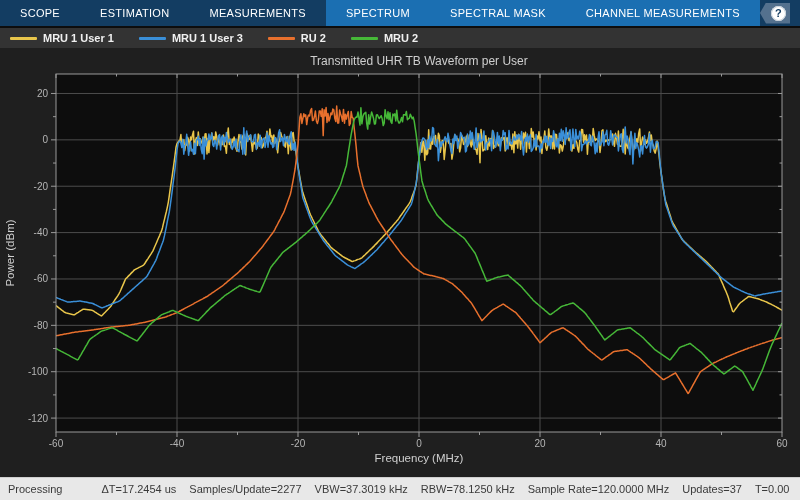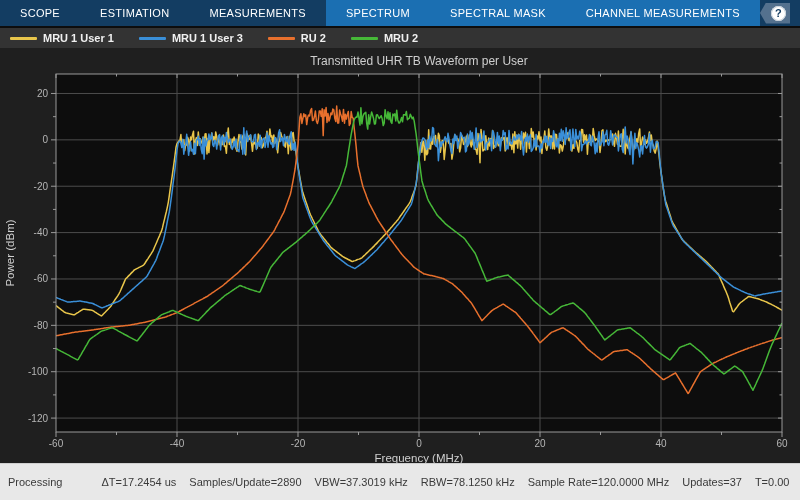--- a/index.html
+++ b/index.html
@@ -40,21 +40,21 @@
     display:flex;align-items:center;padding-left:10px;gap:25px;
   }
   .legend-item{display:flex;align-items:center;gap:6px;cursor:default;}
   .legend-line{width:27px;height:3px;border-radius:1px;}
   .legend-label{color:#f0f0f0;font-size:11px;font-weight:bold;white-space:nowrap;}
   
   .plot{position:absolute;top:48px;left:0;width:800px;height:429px;}
   svg text{font-family:"Liberation Sans",sans-serif;}
   
   .statusbar{
-    position:absolute;left:0;right:0;bottom:0;height:37px;
+    position:absolute;left:0;right:0;bottom:0;height:23px;
     background:var(--status-bg,#e8e8e8);border-top:1px solid #cfcfcf;box-sizing:border-box;
     color:var(--status-text,#3a3a3a);font-size:11px;
     display:flex;align-items:center;padding:0 0 0 8px;white-space:nowrap;overflow:hidden;
   }
   .status-state{margin-right:39px;}
   .status-item{margin-right:13px;}
 </style>
 </head>
 <body>
 
@@ -197,21 +197,21 @@
         <text x="48" y="373.5880829015544" fill="#b5b5b5" font-size="10px" text-anchor="end">-120</text>
         <text x="419" y="17" fill="#cfcfcf" font-size="12px" text-anchor="middle">Transmitted UHR TB Waveform per User</text>
         <text x="419" y="414" fill="#cfcfcf" font-size="11.5px" text-anchor="middle">Frequency (MHz)</text>
         <text x="14" y="205" fill="#cfcfcf" font-size="11.5px" text-anchor="middle" transform="rotate(-90 14 205)">Power (dBm)</text>
       </svg>
   </div>
 
   <div class="statusbar">
     <span class="status-state">Processing</span>
   <span class="status-item">ΔT=17.2454 us</span>
-      <span class="status-item">Samples/Update=2890</span>
+      <span class="status-item">Samples/Update=2277</span>
       <span class="status-item">VBW=37.3019 kHz</span>
       <span class="status-item">RBW=78.1250 kHz</span>
       <span class="status-item">Sample Rate=120.0000 MHz</span>
       <span class="status-item">Updates=37</span>
       <span class="status-item">T=0.00</span>
     </div>
 
 </div>
 
 </body></html>

